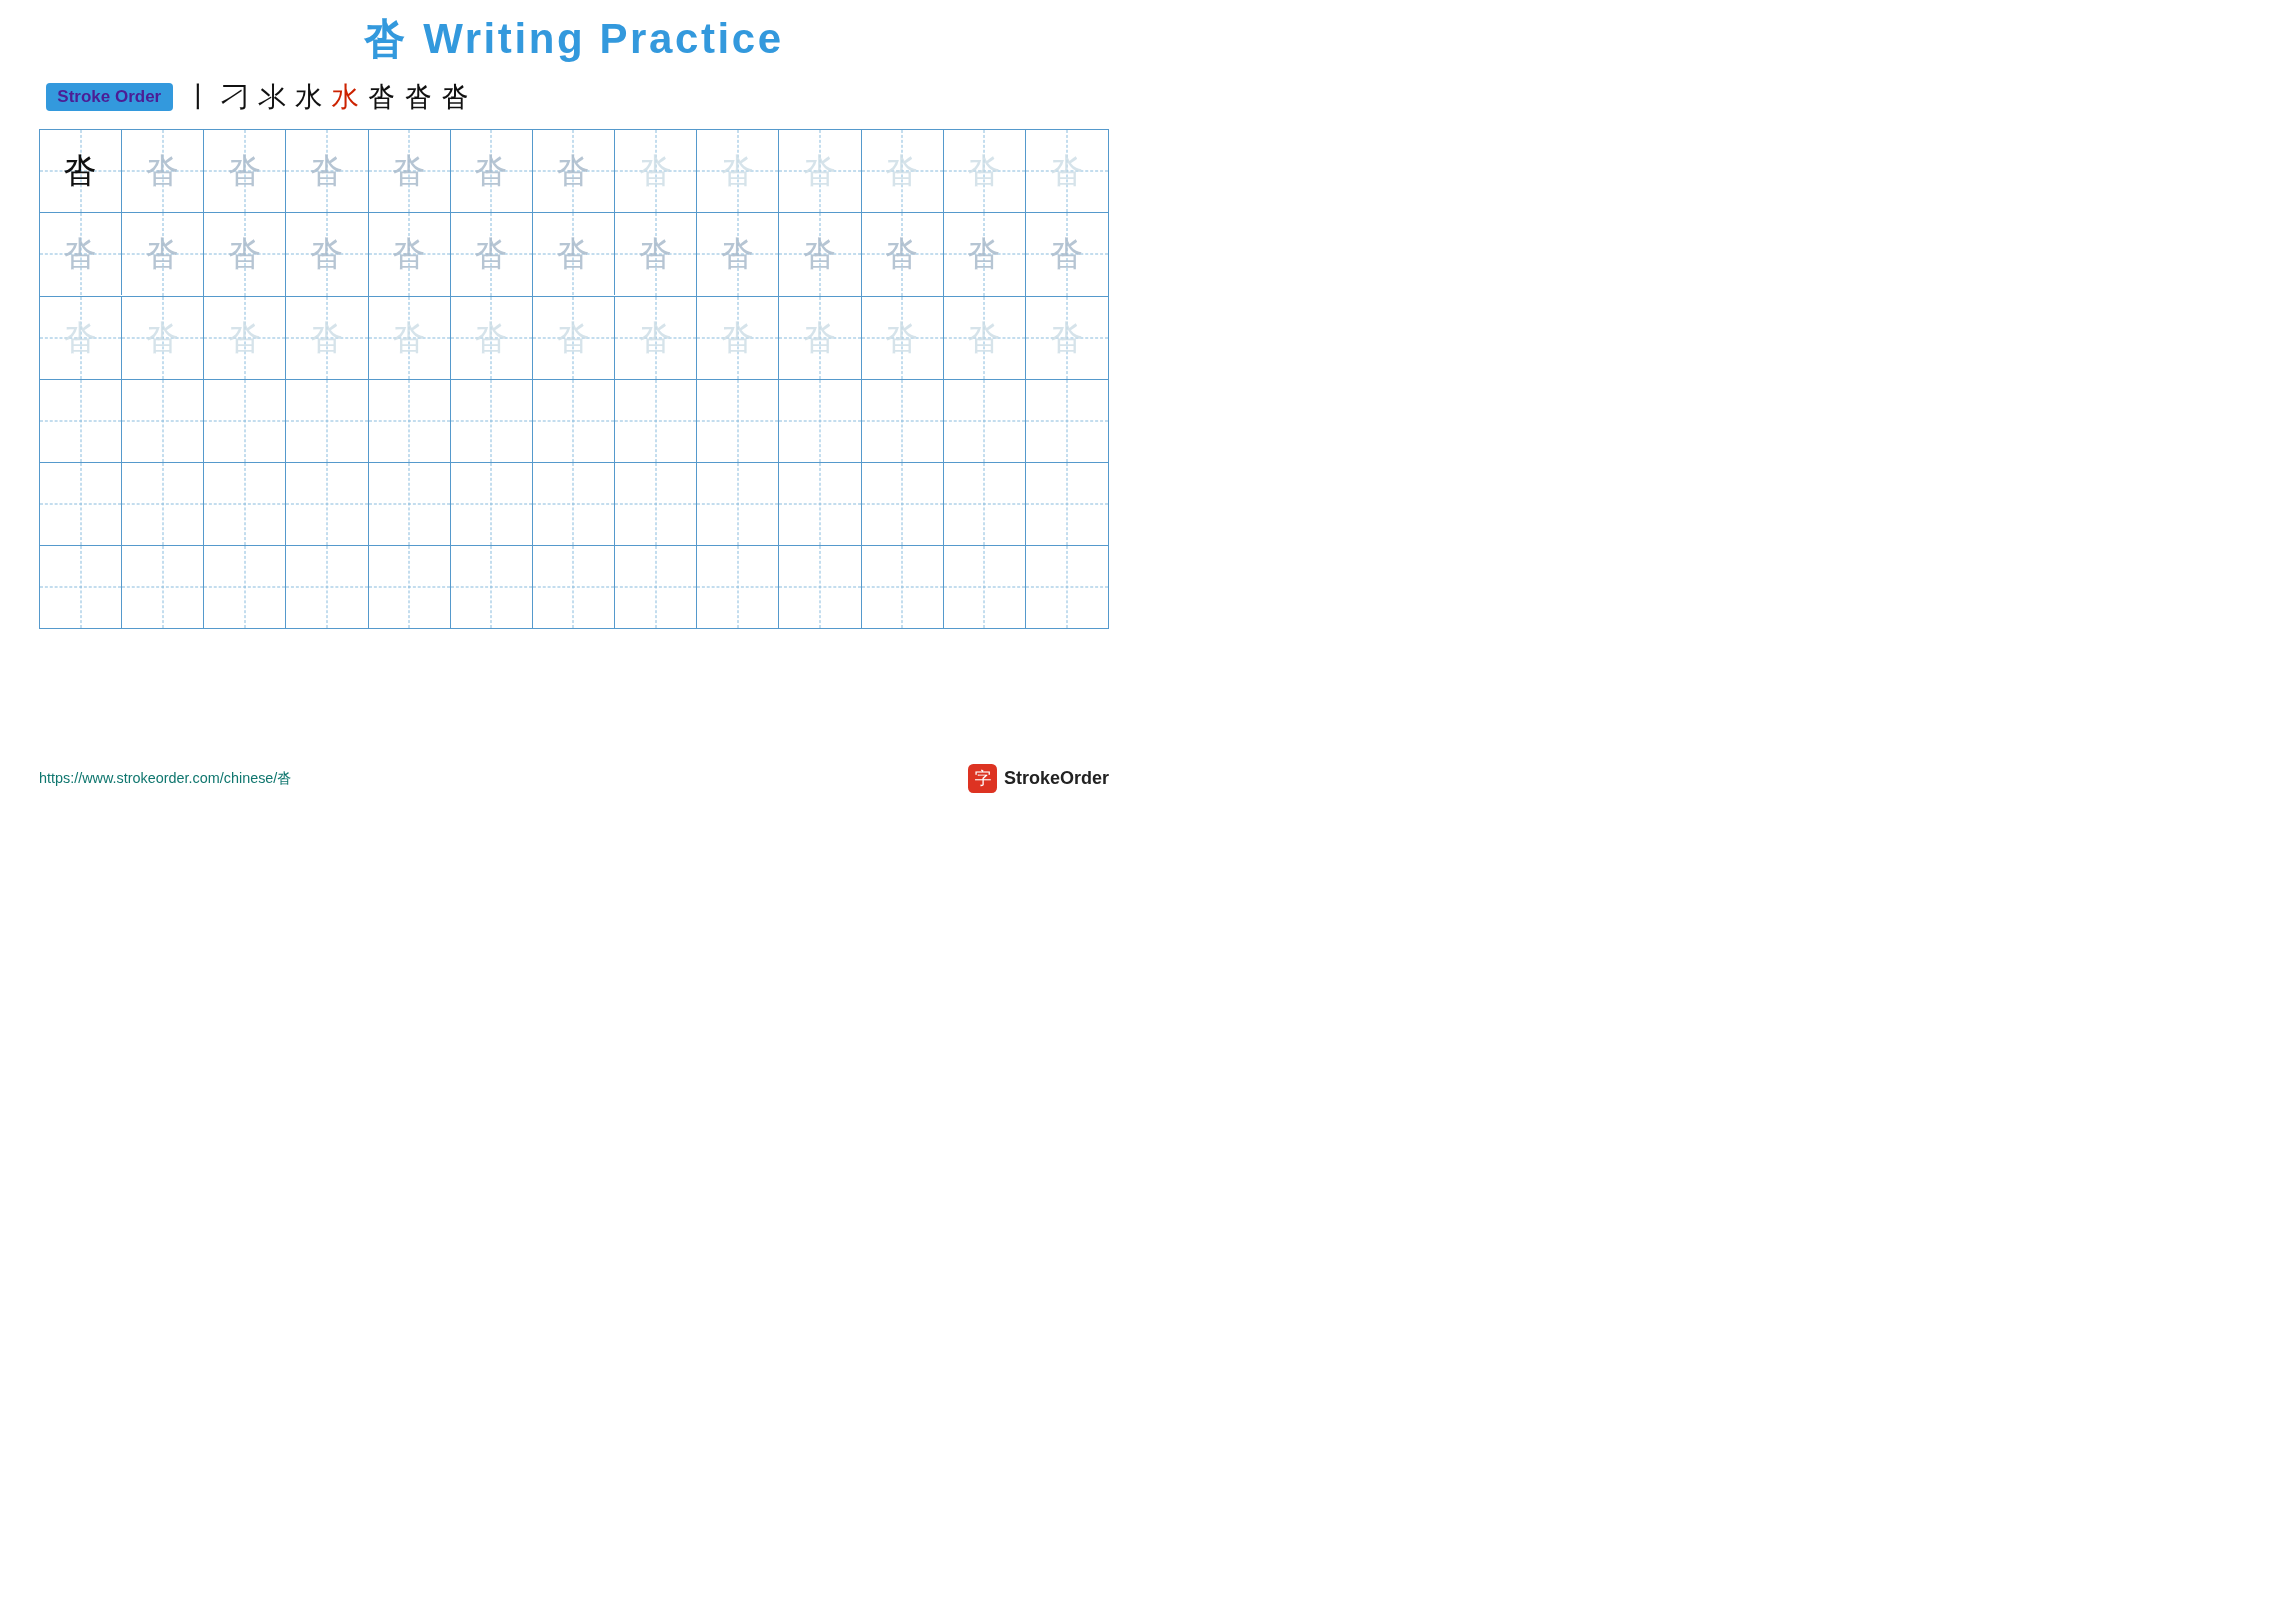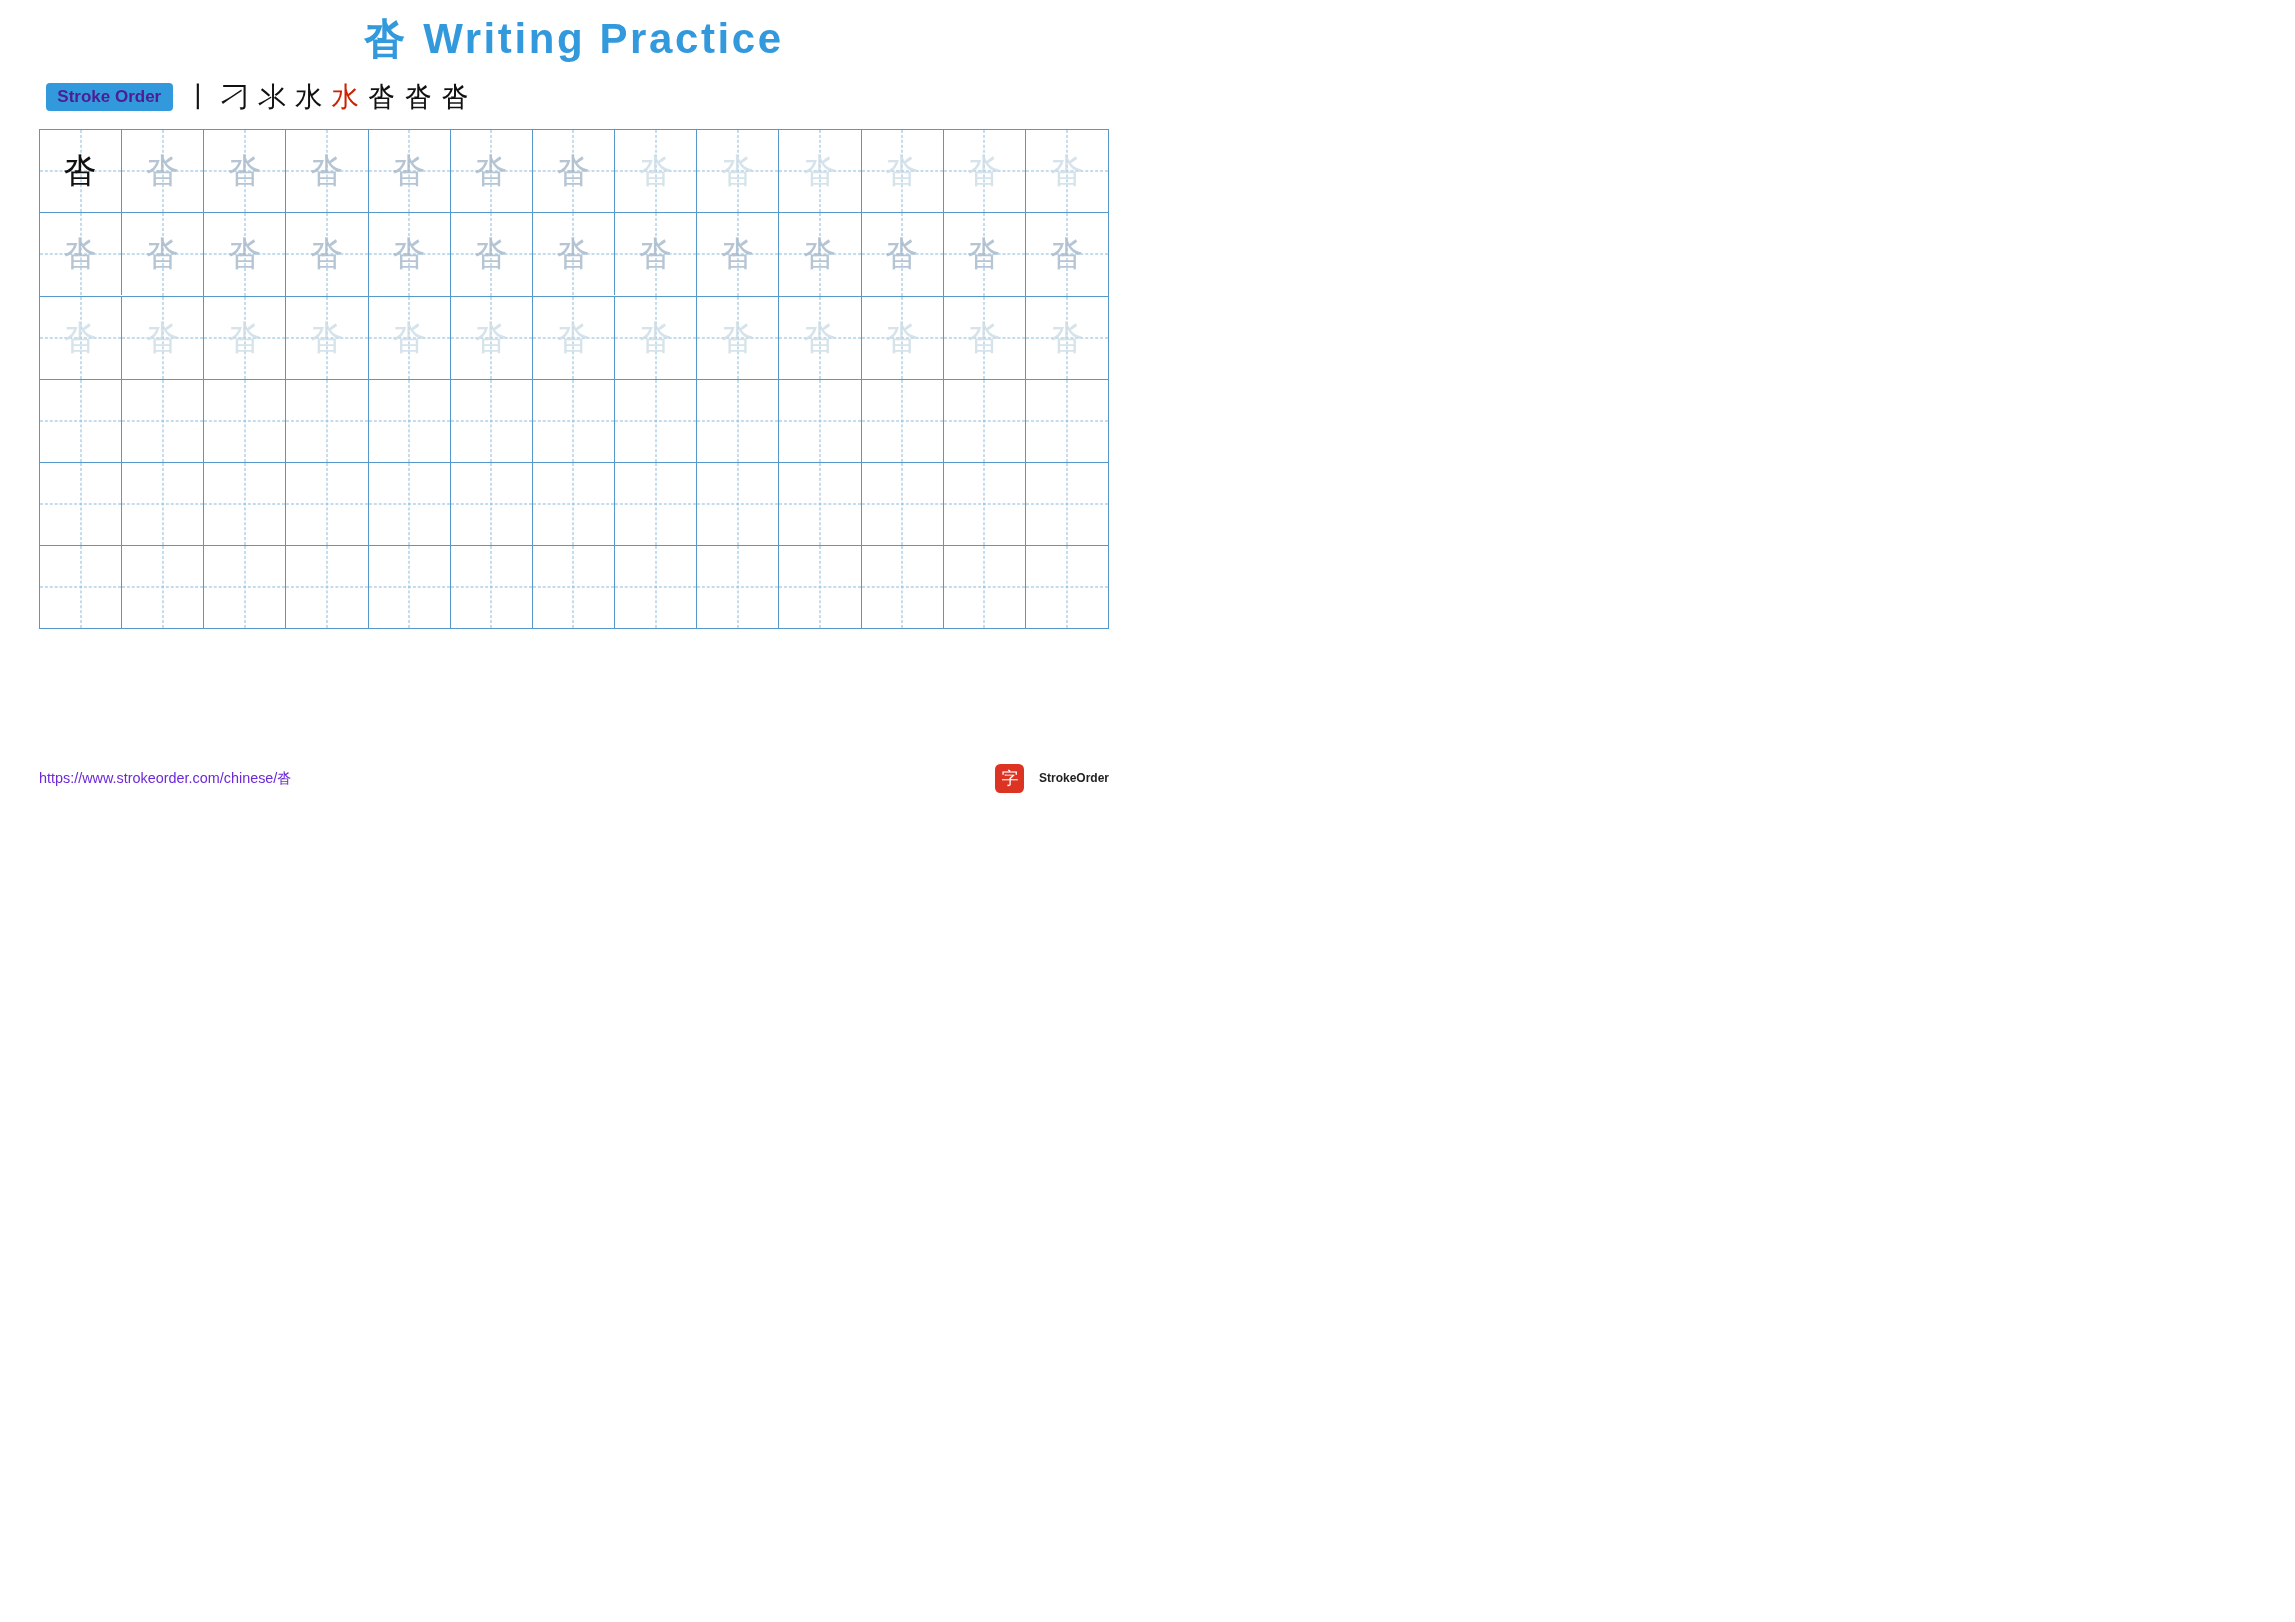--- a/index.html
+++ b/index.html
@@ -124,21 +124,21 @@
     .footer {
       position: absolute;
       bottom: 18.3px;
       left: 39px;
       right: 39px;
       display: flex;
       align-items: center;
       justify-content: space-between;
     }
     .footer-url {
-      color: #6d28d9;
+      color: #0f766e;
       font-size: 14.4px;
       font-family: Arial, sans-serif;
     }
     .footer-logo {
       display: flex;
       align-items: center;
       gap: 6.5px;
     }
     .footer-logo-icon {
       width: 29px;
@@ -146,25 +146,24 @@
       background: #dd3322;
       border-radius: 5.2px;
       display: flex;
       align-items: center;
       justify-content: center;
       color: #fff;
       font-size: 17px;
       font-family: serif;
     }
     .footer-logo-text {
-      font-size: 12px;
+      font-size: 18px;
       font-weight: bold;
       color: #222;
       font-family: Arial, sans-serif;
-      margin-left: 8px;
     }
   </style>
 </head>
 <body>
 
 <div class="page">
 
   <div class="title">
     <span class="title-char">沓</span><span> Writing Practice</span>
   </div>

